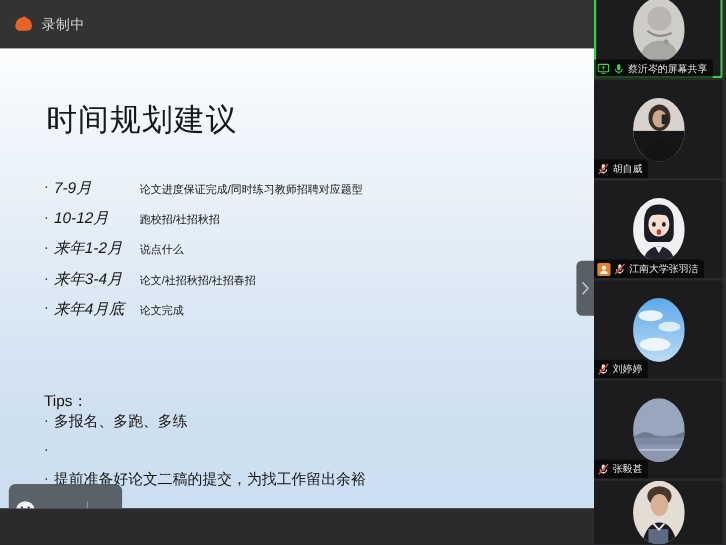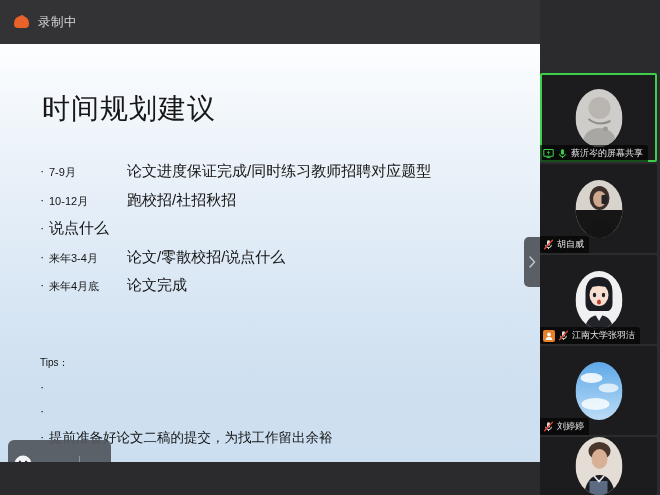--- a/index.html
+++ b/index.html
@@ -45,25 +45,25 @@
     font-family:"DejaVu Sans","Liberation Sans",sans-serif;
   }
   #schedule-list {
     position:absolute; left:40px; top:118px; width:460px;
   }
   .row { display:flex; align-items:baseline; margin-bottom:9.5px; }
   .dot {
     width:9px; flex:none; color:#1d1d1d; font-size:13px; line-height:1;
     transform:translateY(-1px);
   }
-  .period { width:78px; flex:none; font-size:11px; color:#141414; }
-  .desc { font-size:15px; color:#141414; }
+  .period { width:78px; flex:none; font-size:14px; color:#141414;font-style:italic; }
+  .desc { font-size:10px; color:#141414; }
 
   #tips-block { position:absolute; left:40px; top:312px; width:470px; }
-  #tips-head { font-size:10px; color:#141414; margin-bottom:11px; }
+  #tips-head { font-size:14px; color:#141414; }
   .tip-row { display:flex; align-items:baseline; margin-bottom:11px; }
   .tip-text { font-size:13.5px; color:#141414; }
 
   
   #collapse-handle {
     position:absolute; right:0; top:193px; width:16px; height:50px;
     background:#5a5f66; border-radius:5px 0 0 5px;
     display:flex; align-items:center; justify-content:center;
     cursor:pointer;
   }
@@ -147,38 +147,40 @@
         <span class="period">7-9月</span>
         <span class="desc">论文进度保证完成/同时练习教师招聘对应题型</span>
       </div>
       <div class="row">
         <span class="dot">·</span>
         <span class="period">10-12月</span>
         <span class="desc">跑校招/社招秋招</span>
       </div>
       <div class="row">
         <span class="dot">·</span>
+        <span class="period">来年1-2月</span>
         <span class="desc">说点什么</span>
       </div>
       <div class="row">
         <span class="dot">·</span>
         <span class="period">来年3-4月</span>
-        <span class="desc">论文/零散校招/说点什么</span>
+        <span class="desc">论文/社招秋招/社招春招</span>
       </div>
       <div class="row">
         <span class="dot">·</span>
         <span class="period">来年4月底</span>
         <span class="desc">论文完成</span>
       </div>
     </div>
 
     <div id="tips-block">
       <div id="tips-head">Tips：</div>
       <div class="tip-row">
         <span class="dot">·</span>
+        <span class="tip-text">多报名、多跑、多练</span>
       </div>
       <div class="tip-row">
         <span class="dot">·</span>
       </div>
       <div class="tip-row">
         <span class="dot">·</span>
         <span class="tip-text">提前准备好论文二稿的提交，为找工作留出余裕</span>
       </div>
     </div>
 
@@ -304,20 +306,40 @@
         <svg class="ic" viewBox="0 0 14 14">
           <rect x="5.1" y="1.5" width="3.8" height="7.2" rx="1.9" fill="#dcdcdc"></rect>
           <path d="M3.3 7.4 a3.7 3.7 0 0 0 7.4 0" fill="none" stroke="#dcdcdc" stroke-width="1.25"></path>
           <rect x="6.4" y="10.6" width="1.2" height="2.2" fill="#dcdcdc"></rect>
           <line x1="2" y1="12.4" x2="12" y2="1.6" stroke="#e2452f" stroke-width="1.7" stroke-linecap="round"></line>
         </svg>
         <span class="pname">刘婷婷</span>
       </div>
     </div>
 
+    <div class="tile">
+      <div class="avatar">
+        <svg class="av-img" viewBox="0 0 47 58">
+          <rect width="47" height="58" fill="#9aa6bd"></rect>
+          <rect y="34" width="47" height="24" fill="#7d8aa3"></rect>
+          <path d="M0 36 q10-9 20-2 q8 5 27-4 v6 h-47 z" fill="#6d798f"></path>
+          <rect y="42" width="47" height="16" fill="#8a97ae"></rect>
+          <path d="M0 47 h47" stroke="#c9d2e0" stroke-width="1.3"></path>
+        </svg>
+      </div>
+      <div class="nameplate">
+        <svg class="ic" viewBox="0 0 14 14">
+          <rect x="5.1" y="1.5" width="3.8" height="7.2" rx="1.9" fill="#dcdcdc"></rect>
+          <path d="M3.3 7.4 a3.7 3.7 0 0 0 7.4 0" fill="none" stroke="#dcdcdc" stroke-width="1.25"></path>
+          <rect x="6.4" y="10.6" width="1.2" height="2.2" fill="#dcdcdc"></rect>
+          <line x1="2" y1="12.4" x2="12" y2="1.6" stroke="#e2452f" stroke-width="1.7" stroke-linecap="round"></line>
+        </svg>
+        <span class="pname">张毅甚</span>
+      </div>
+    </div>
 
     <div class="tile partial">
       <div class="avatar">
         <svg class="av-img" viewBox="0 0 47 58">
           <rect width="47" height="58" fill="#e3ddd6"></rect>
           <ellipse cx="24" cy="14" rx="11" ry="9" fill="#4a352a"></ellipse>
           <ellipse cx="24" cy="22" rx="8" ry="10" fill="#d8b095"></ellipse>
           <path d="M8 58 q4-20 16-20 q12 0 16 20 z" fill="#1c1c20"></path>
           <rect x="14" y="44" width="18" height="14" fill="#5d6b82"></rect>
         </svg>

